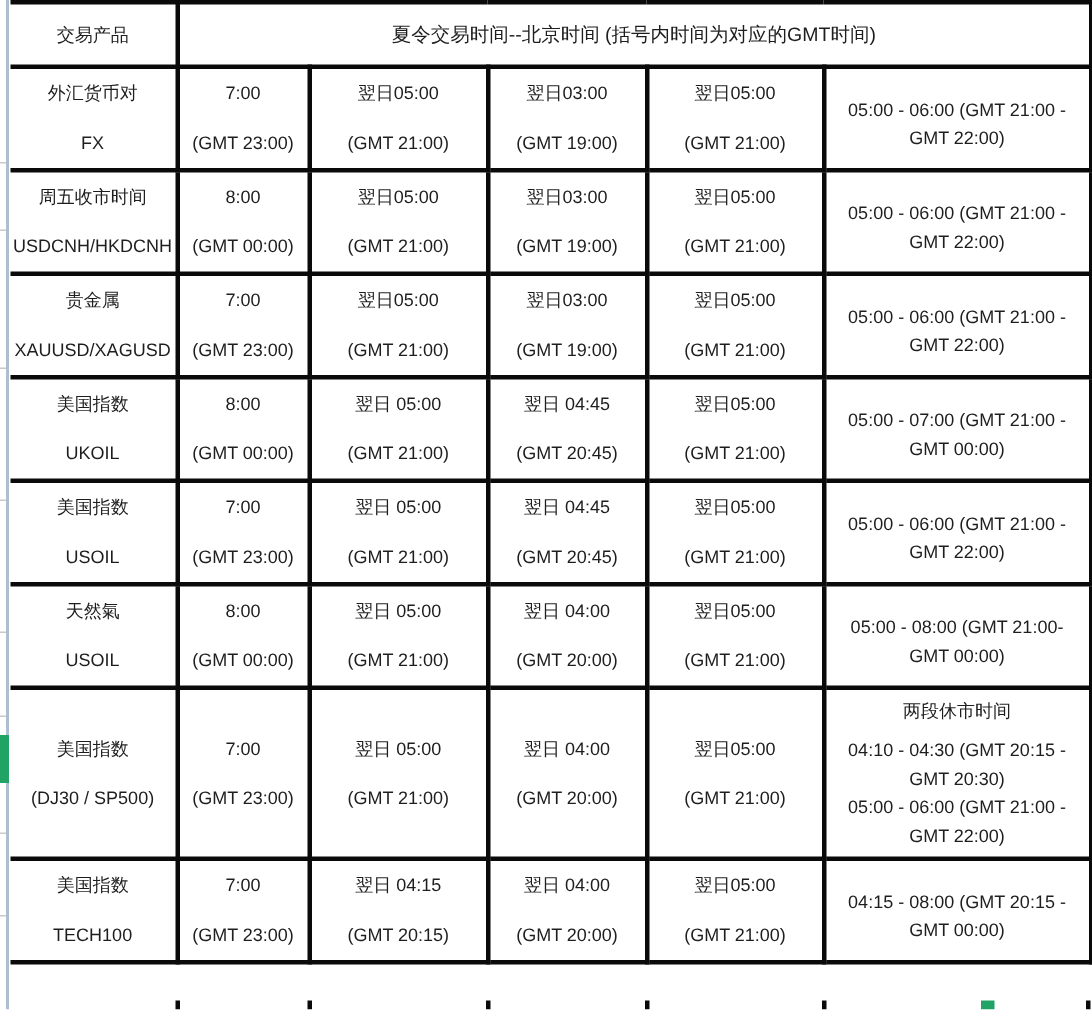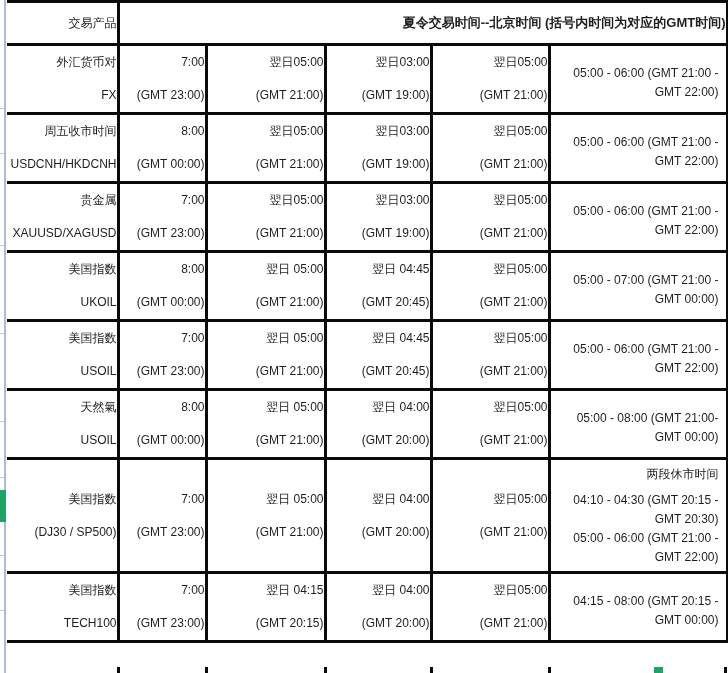--- a/index.html
+++ b/index.html
@@ -20,28 +20,28 @@
   .fill-handle{position:absolute;left:654px;top:667px;width:9px;height:6px;background:var(--selection-green);}
   .stub{position:absolute;top:667px;width:3px;height:6px;background:var(--border);}
 
   table.sheet{
     position:absolute;left:7px;top:0;
     border-collapse:collapse;table-layout:fixed;width:720px;
     background:var(--background);
   }
   td{
     border:3px solid var(--border);
-    padding:0;text-align:right;vertical-align:middle;
+    padding:0;text-align:center;vertical-align:middle;
     font-size:12px;color:var(--text);overflow:hidden;
   }
   td.first{border-left:none;}
   tr.rh0{height:43px}tr.rh1{height:44px}
   tr.rh2{height:66px}tr.rh3{height:66px}tr.rh4{height:68px}tr.rh5{height:66px}
   tr.rh6{height:68px}tr.rh7{height:67px}tr.rh8{height:114px}tr.rh9{height:63px}
-  .title-cell{font-size:13px;font-weight:700;}
+  .title-cell{font-size:13px;font-weight:400;}
   .colhead{font-size:12px;}
   td .ln{display:block;line-height:33px;white-space:nowrap;}
   td.halt{padding:0 7px;}
   td.halt .ht{display:block;line-height:19px;margin-bottom:7px;}
   td.halt .hr{display:block;line-height:19px;}
   span:empty{display:none;}
 </style>
 </head>
 <body>
 

